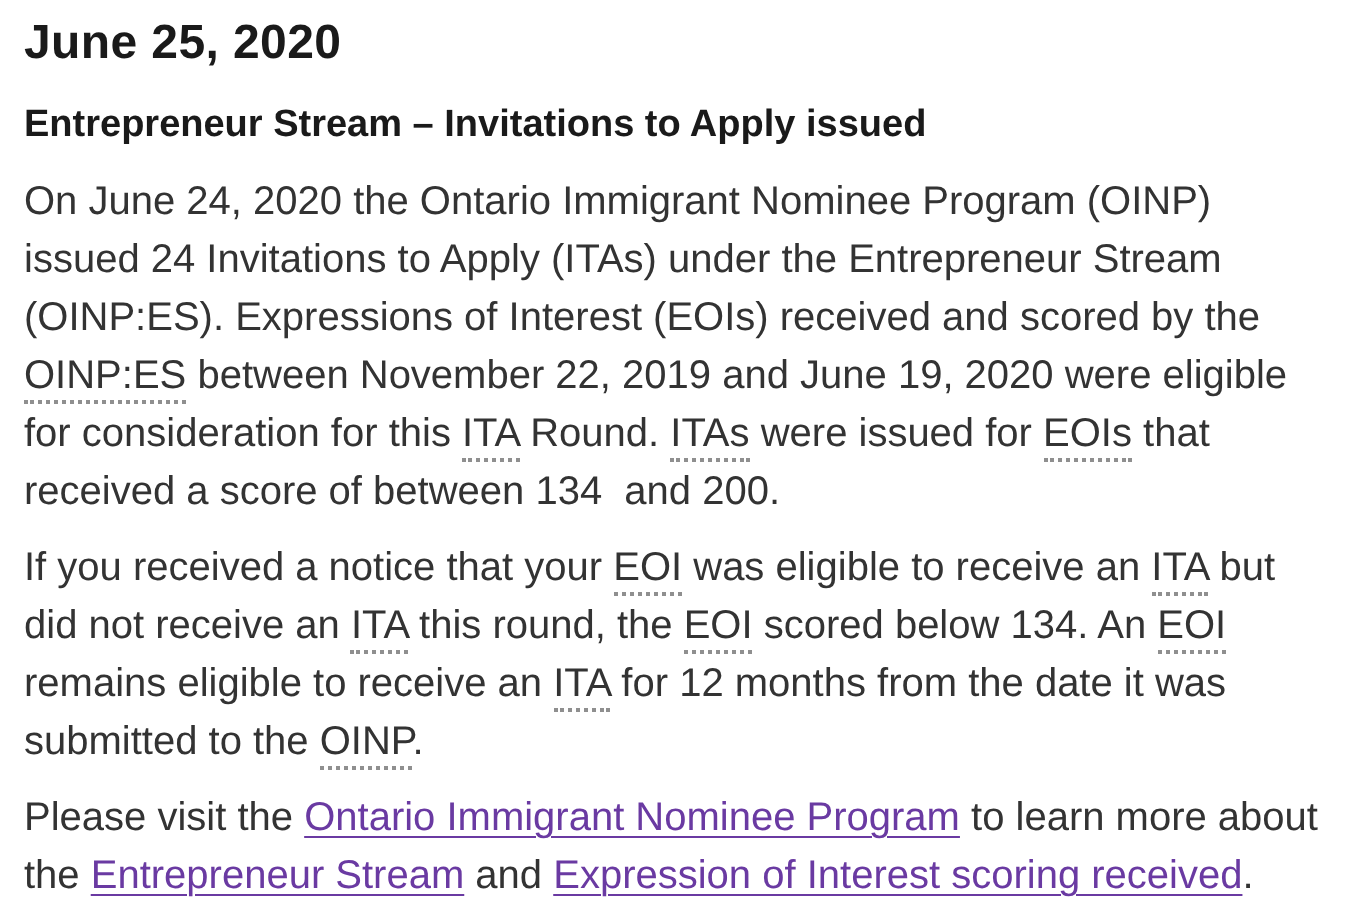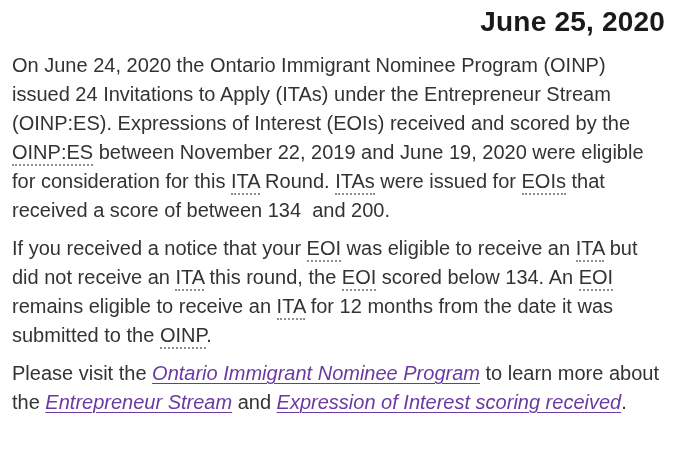--- a/index.html
+++ b/index.html
@@ -17,27 +17,26 @@
     font-family: "Liberation Sans", sans-serif;
   }
   .page {
     width: 673px;
     height: 458px;
     overflow: hidden;
     background: var(--background);
     padding: 5px 8px 0 12px;
   }
   h1.page-title {
-    font-size: 28px;
+    font-size: 24px;
     line-height: 28px;
     font-weight: 700;
     color: var(--heading-text);
     letter-spacing: 0.2px;
     margin: 3px 0 15px 0;
-    text-align: right;
   }
   h2.section-heading {
     font-size: 19px;
     line-height: 23px;
     font-weight: 700;
     color: var(--heading-text);
     margin: 0 0 13px 0;
   }
   .article-body p {
     font-size: 20px;
@@ -49,26 +48,26 @@
   .article-body abbr {
     text-decoration: none;
     border-bottom: 2px dotted var(--abbr-underline);
     padding-bottom: 1px;
   }
   .article-body a {
     color: var(--link);
     text-decoration: underline;
     text-decoration-thickness: 1px;
     text-underline-offset: 3px;
-    font-style: italic;
   }
 </style>
 </head>
 <body>
 
 <div class="page">
   <h1 class="page-title">June 25, 2020</h1>
+  <h2 class="section-heading">Entrepreneur Stream – Invitations to Apply issued</h2>
   <div class="article-body">
       <p>On June 24, 2020 the Ontario Immigrant Nominee Program (OINP) issued 24 Invitations to Apply (ITAs) under the Entrepreneur Stream (OINP:ES). Expressions of Interest (EOIs) received and scored by the <abbr>OINP:ES</abbr> between November 22, 2019 and June 19, 2020 were eligible for consideration for this <abbr>ITA</abbr> Round. <abbr>ITAs</abbr> were issued for <abbr>EOIs</abbr> that received a score of between 134&nbsp; and 200.</p>
       <p>If you received a notice that your <abbr>EOI</abbr> was eligible to receive an <abbr>ITA</abbr> but did not receive an <abbr>ITA</abbr> this round, the <abbr>EOI</abbr> scored below 134. An <abbr>EOI</abbr> remains eligible to receive an <abbr>ITA</abbr> for 12 months from the date it was submitted to the <abbr>OINP</abbr>.</p>
       <p>Please visit the <a href="#">Ontario Immigrant Nominee Program</a> to learn more about the <a href="#">Entrepreneur Stream</a> and <a href="#">Expression of Interest scoring received</a>.</p>
     </div>
 </div>
 
 </body></html>

